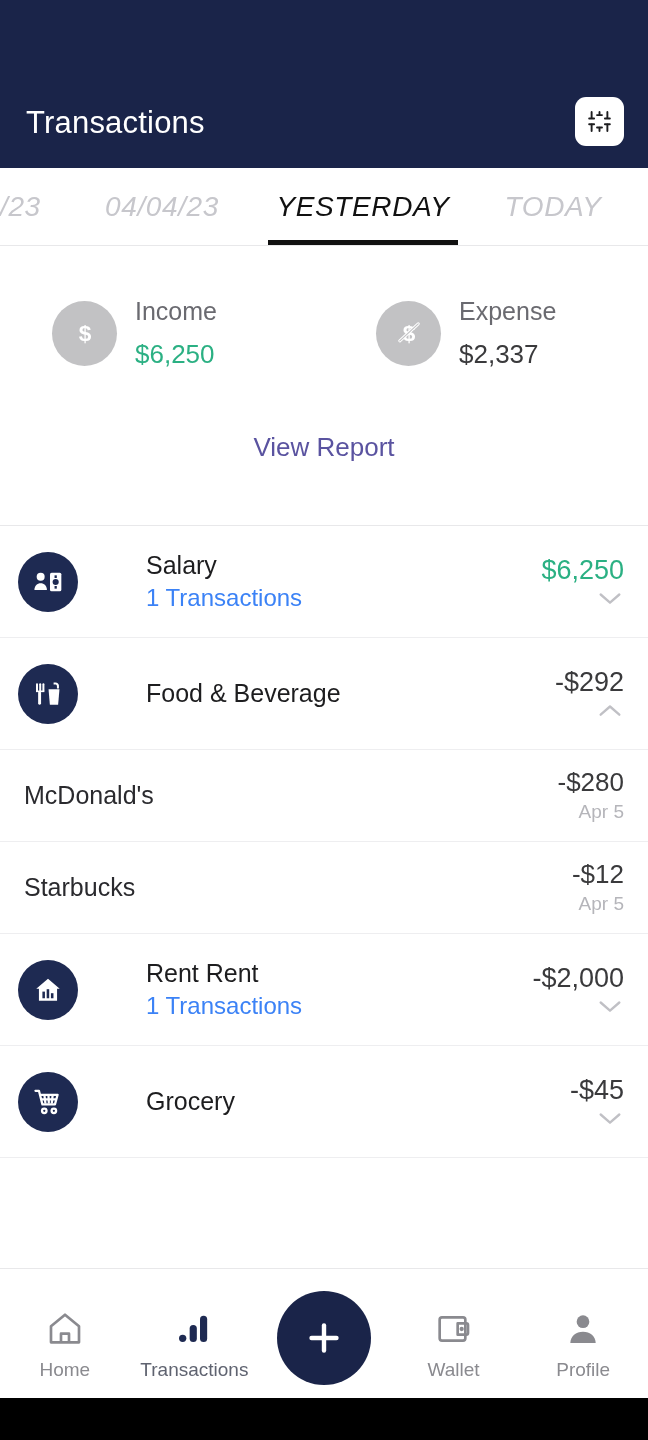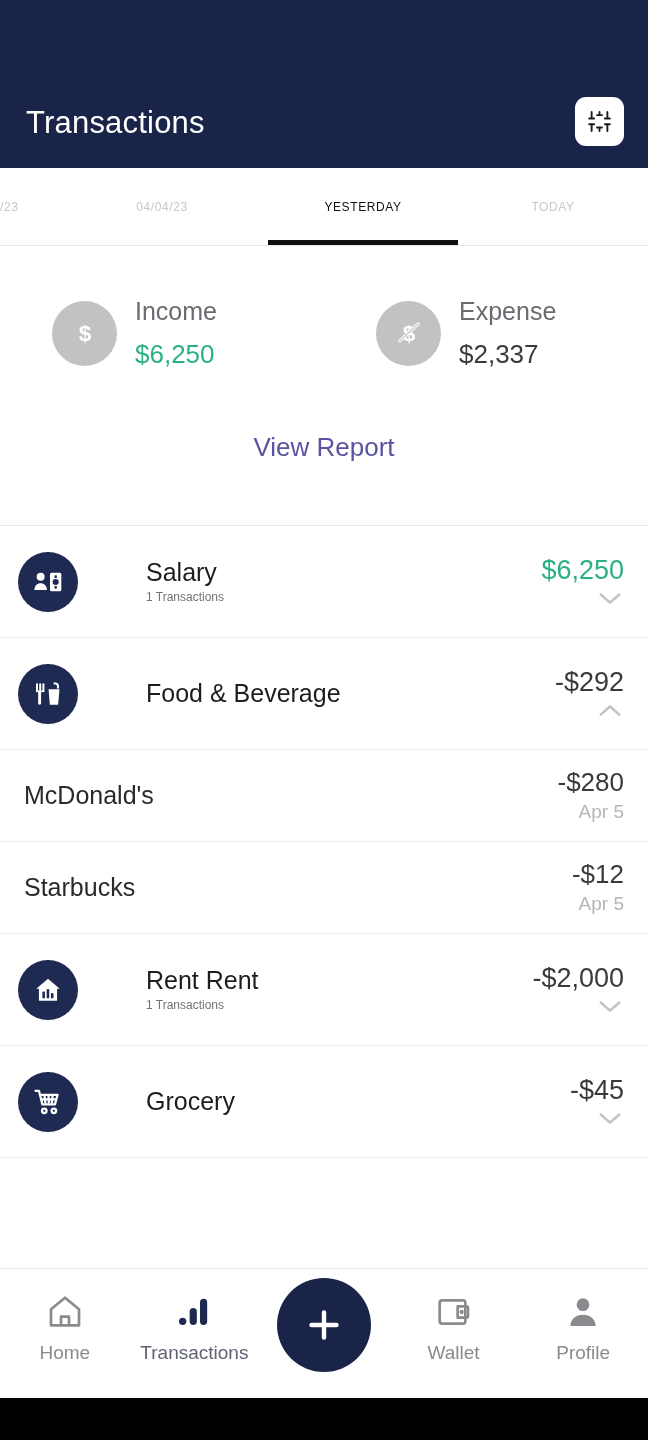--- a/index.html
+++ b/index.html
@@ -46,24 +46,25 @@
     background:#ffffff;
     border-bottom:1px solid #e8e8ea;
     position:relative;
     overflow:hidden;
   }
   .tab {
     display:flex;
     align-items:center;
     justify-content:center;
     position:relative;
-    font-size:12px;
+    font-size:28px;
     color:#c7c7cc;
     letter-spacing:0.6px;
     white-space:nowrap;
+    font-style:italic;
   }
   .tab.t0 { flex:0 0 56px; justify-content:flex-start; padding-left:0; }
   .tab.t1 { flex:0 0 212px; }
   .tab.t2 { flex:0 0 190px; }
   .tab.t3 { flex:1 1 auto; }
   .tab.active { color:#111111; font-weight:400; }
   .tab.active::after {
     content:"";
     position:absolute;
     left:0; right:0; bottom:0;
@@ -116,21 +117,21 @@
   .cat-icon {
     width:60px; height:60px;
     border-radius:50%;
     background:#1e2a52;
     display:flex; align-items:center; justify-content:center;
     flex:0 0 60px;
     margin-right:20px;
   }
   .cat-info { flex:1 1 auto; display:flex; flex-direction:column; gap:5px; }
   .cat-name { font-size:25px; color:#1d1d1f; line-height:1.1; }
-  .cat-count { font-size:12px; color:#737373; line-height:1.1; }
+  .cat-count { font-size:24px; color:#3b82f6; line-height:1.1; }
   .cat-right { display:flex; flex-direction:column; align-items:flex-end; gap:4px; }
   .cat-amt { font-size:27px; line-height:1.1; }
   .cat-amt.green { color:#2bb083; }
   .cat-amt.dark { color:#3a3a3c; }
 
   .sub-row {
     display:flex;
     align-items:center;
     height:92px;
     padding:0 24px 0 24px;
@@ -140,21 +141,21 @@
   .sub-right { display:flex; flex-direction:column; align-items:flex-end; gap:6px; }
   .sub-amt { font-size:26px; color:#3a3a3c; line-height:1.05; }
   .sub-date { font-size:19px; color:#b5b5ba; line-height:1.05; }
 
   
   .bottom-nav {
     flex:0 0 130px;
     border-top:1px solid #e8e8ea;
     background:#ffffff;
     display:flex;
-    align-items:flex-start;
+    align-items:center;
     padding-top:23px;
     position:relative;
     margin-top:7px;
   }
   .nav-item {
     flex:1 1 0;
     display:flex; flex-direction:column;
     align-items:center; gap:10px;
   }
   .nav-label { font-size:19px; color:#8a8a8f; }

